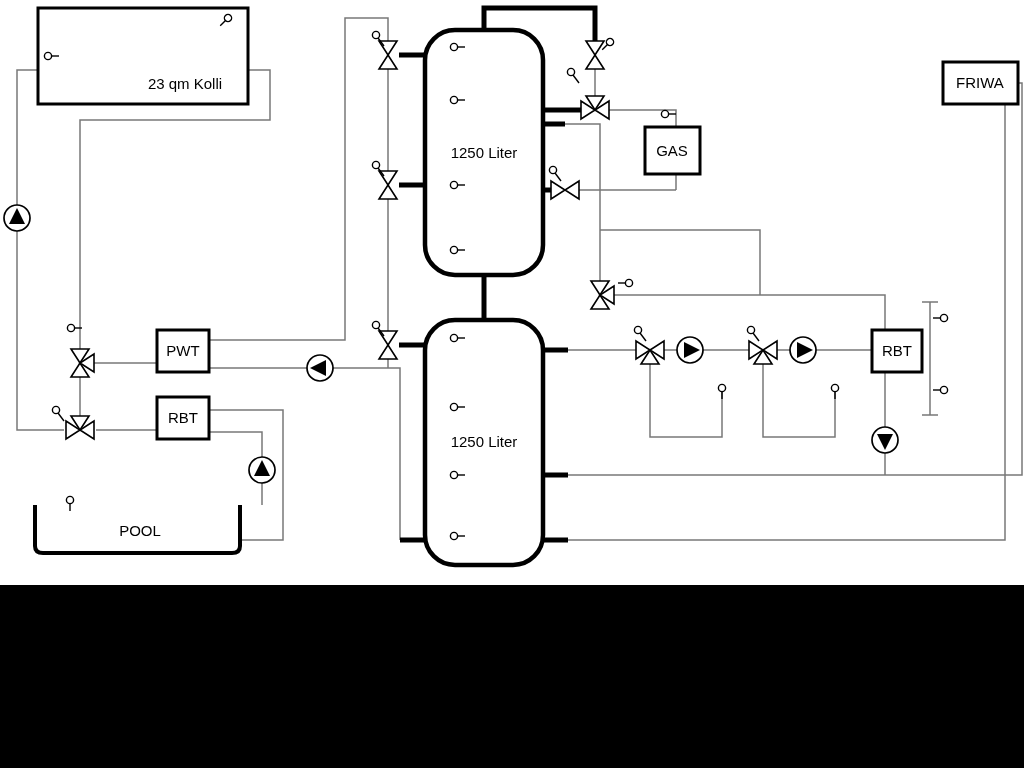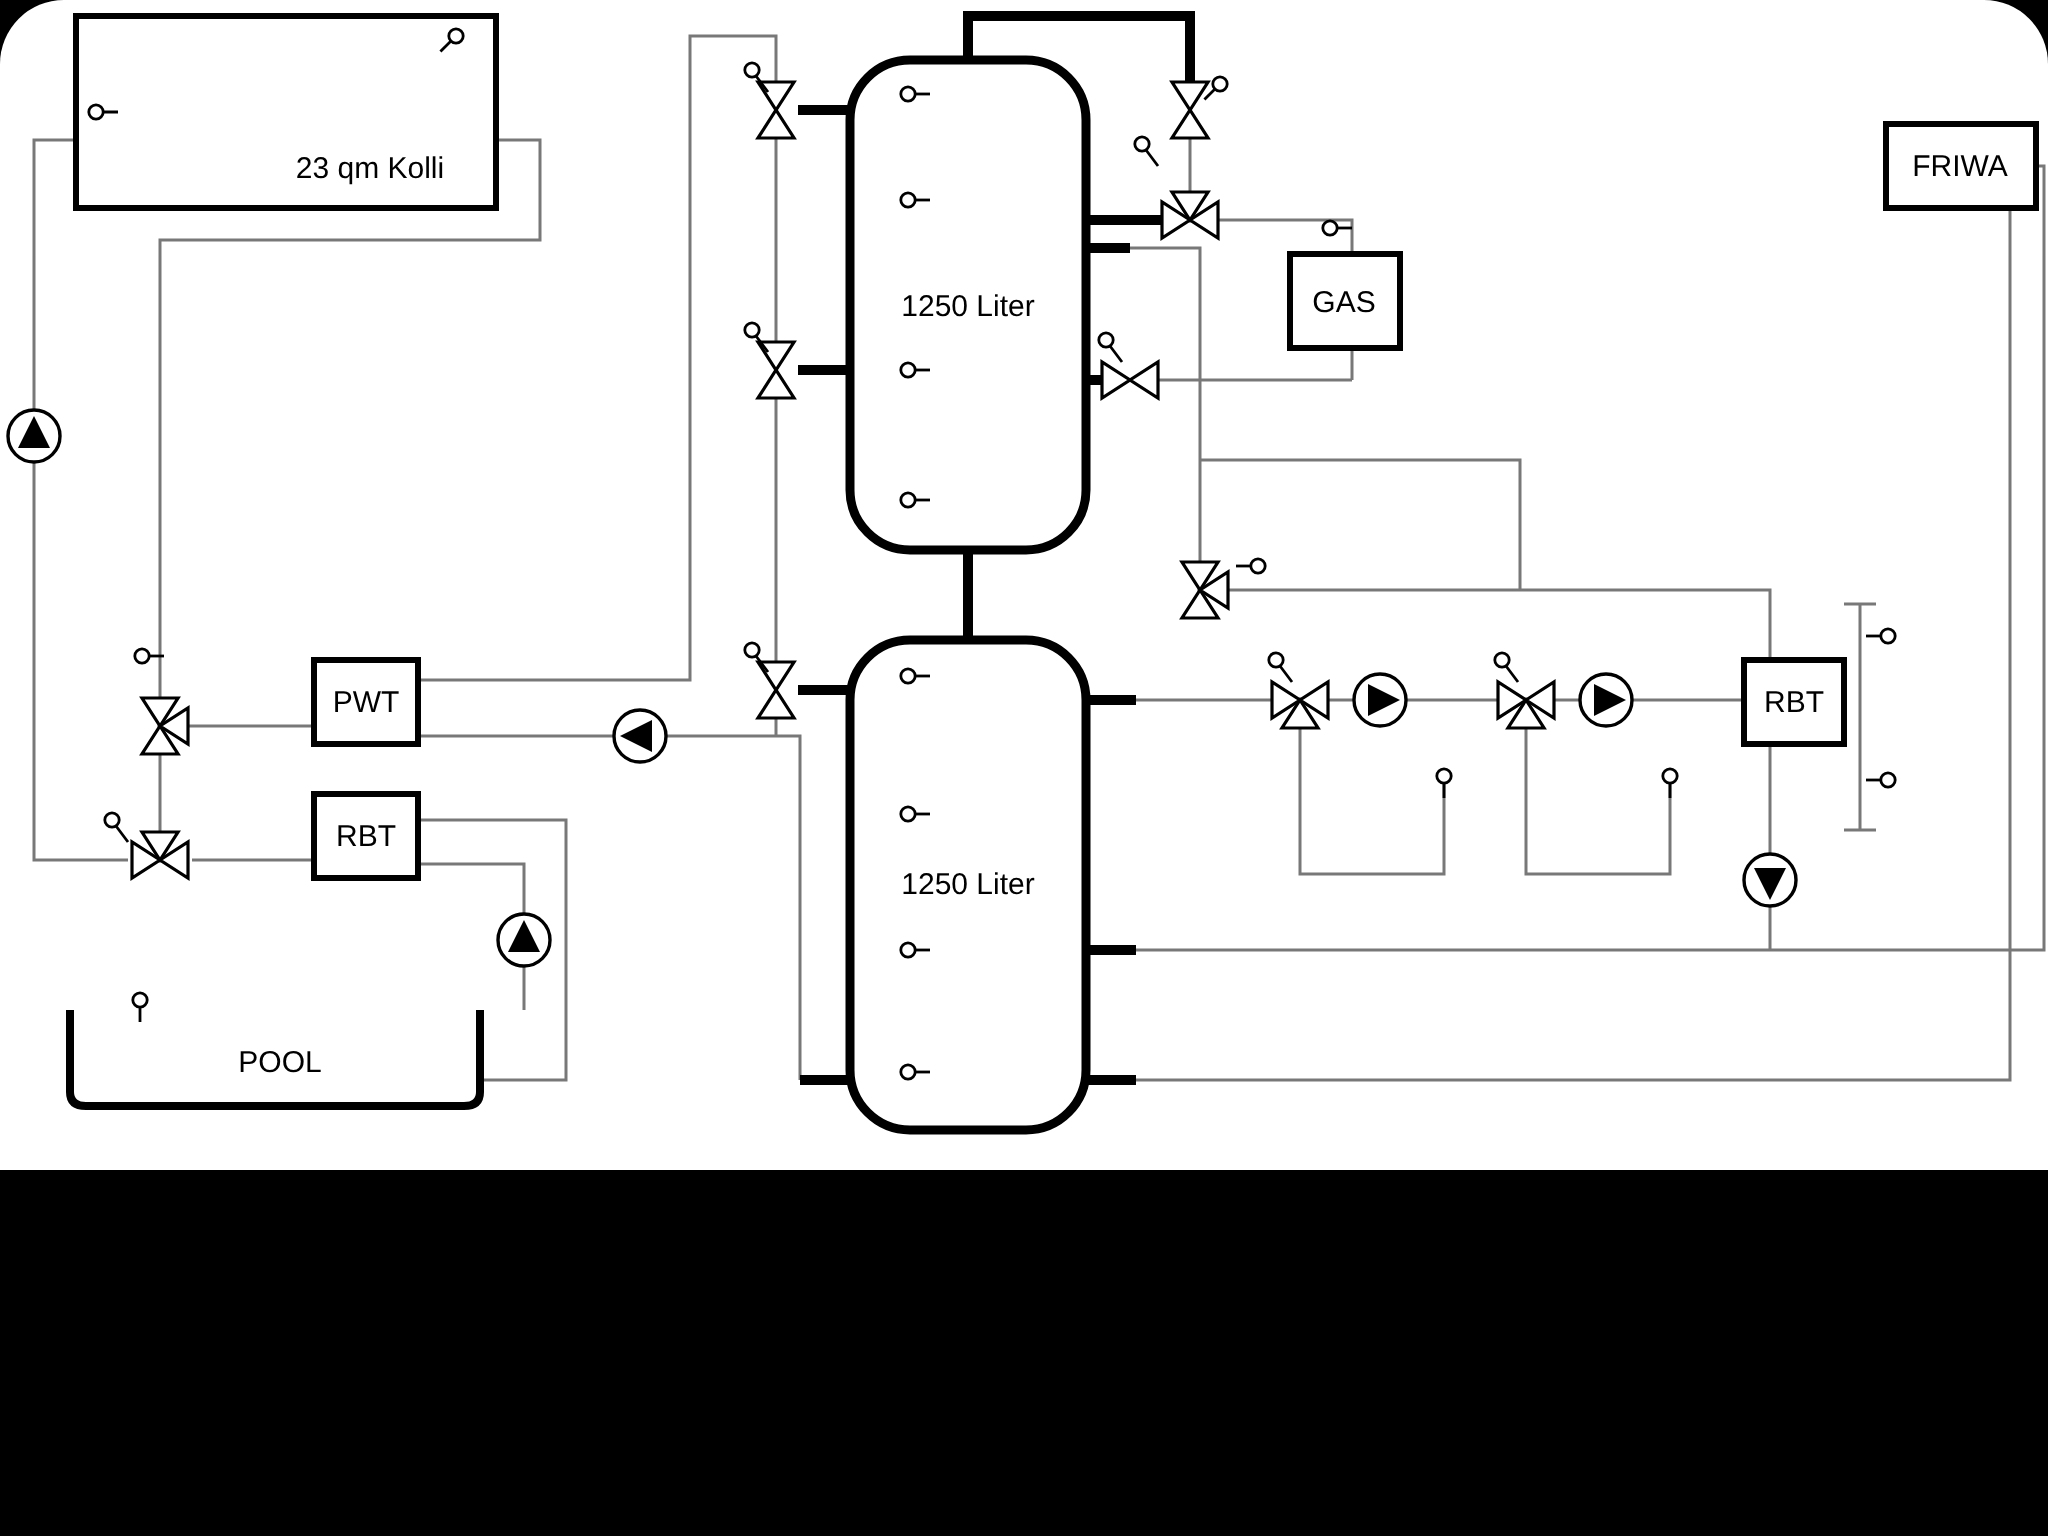--- a/index.html
+++ b/index.html
@@ -1,16 +1,16 @@
 <!DOCTYPE html>
 <html><head>
 <meta charset="utf-8">
 <style>
   html,body{margin:0;padding:0;background:#000;}
-  .canvas{position:relative;width:1024px;height:768px;background:#000;overflow:hidden;border-radius:32px;}
+  .canvas{position:relative;width:1024px;height:768px;background:#000;overflow:hidden;}
   svg{display:block;}
   .lbl{font-family:"Liberation Sans",sans-serif;font-size:15px;fill:#000;}
   .lbl-mid{text-anchor:middle;}
 </style>
 </head>
 <body>
 
 <div class="canvas">
 <svg width="1024" height="768" viewBox="0 0 1024 768">
 

